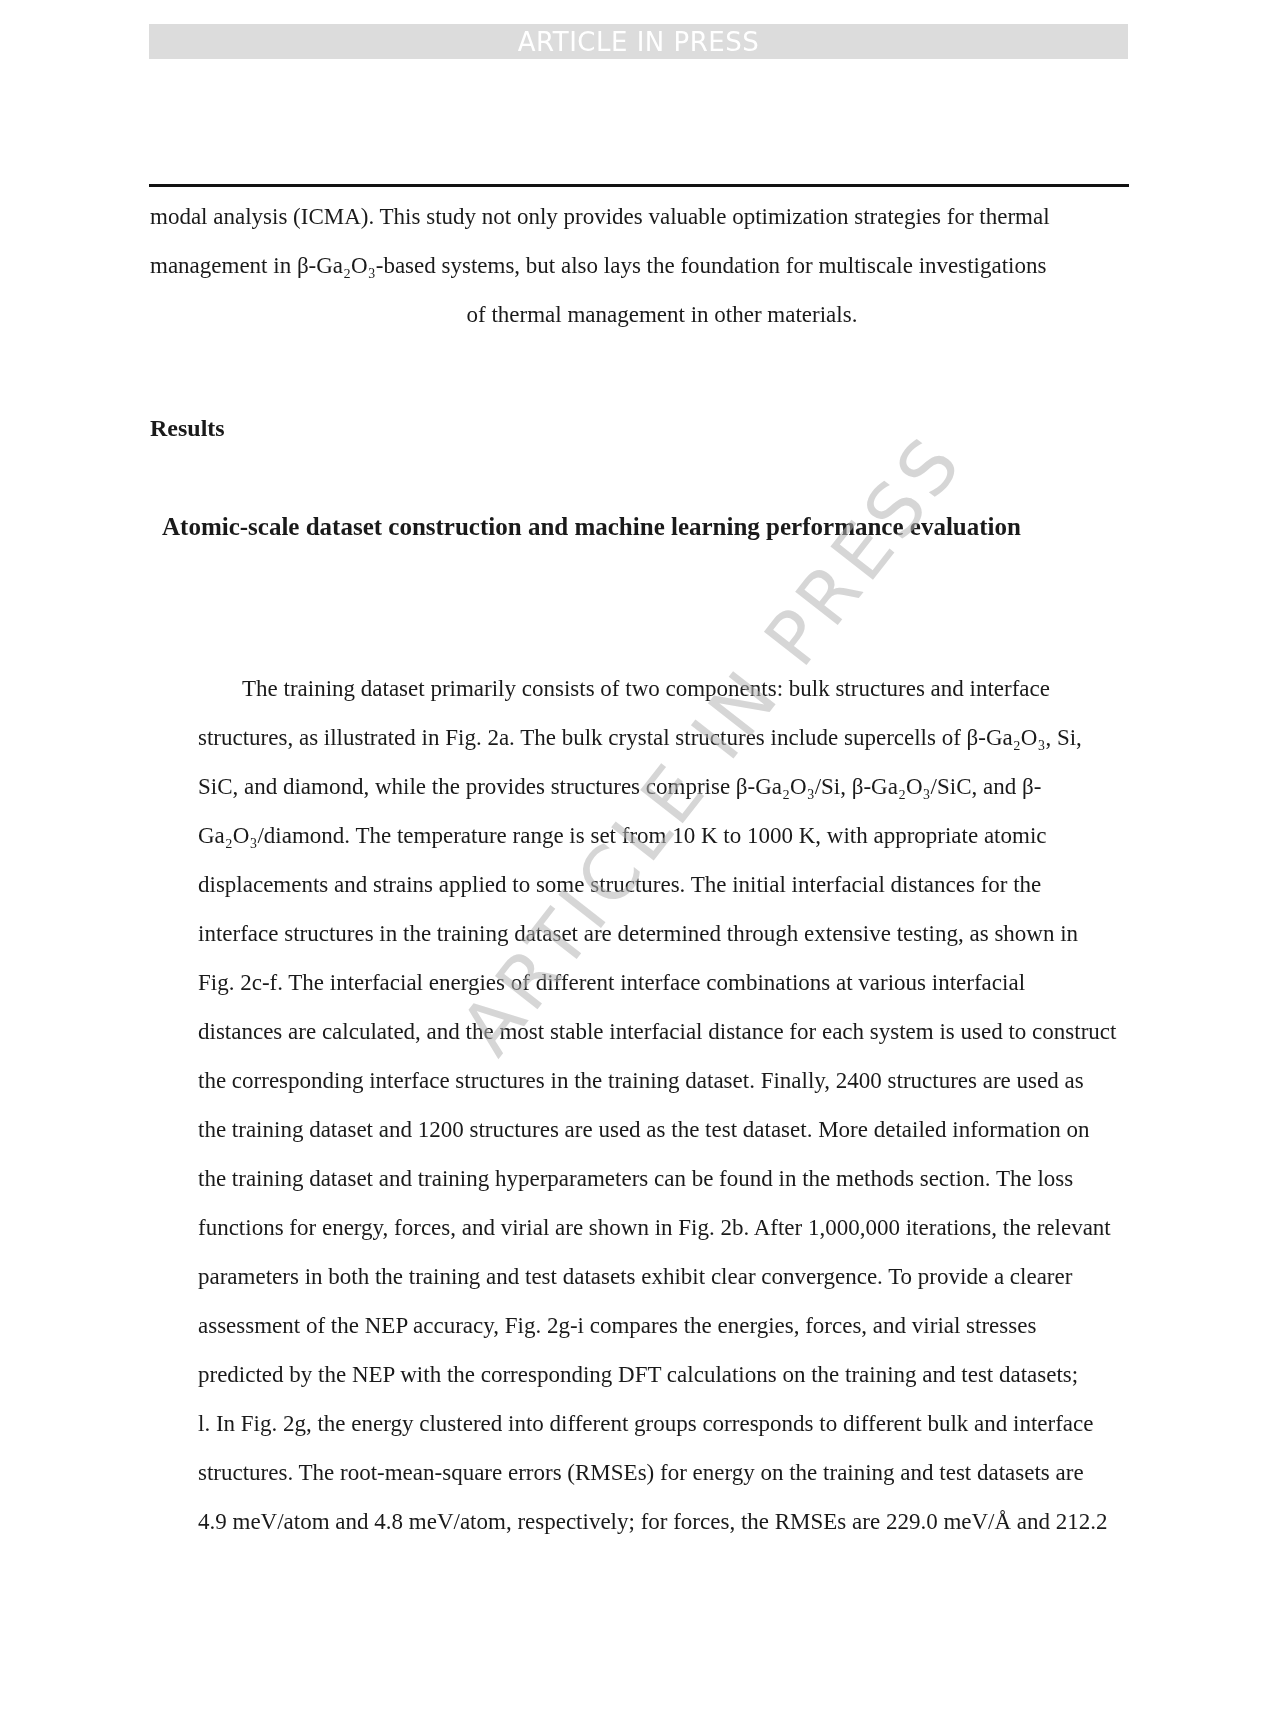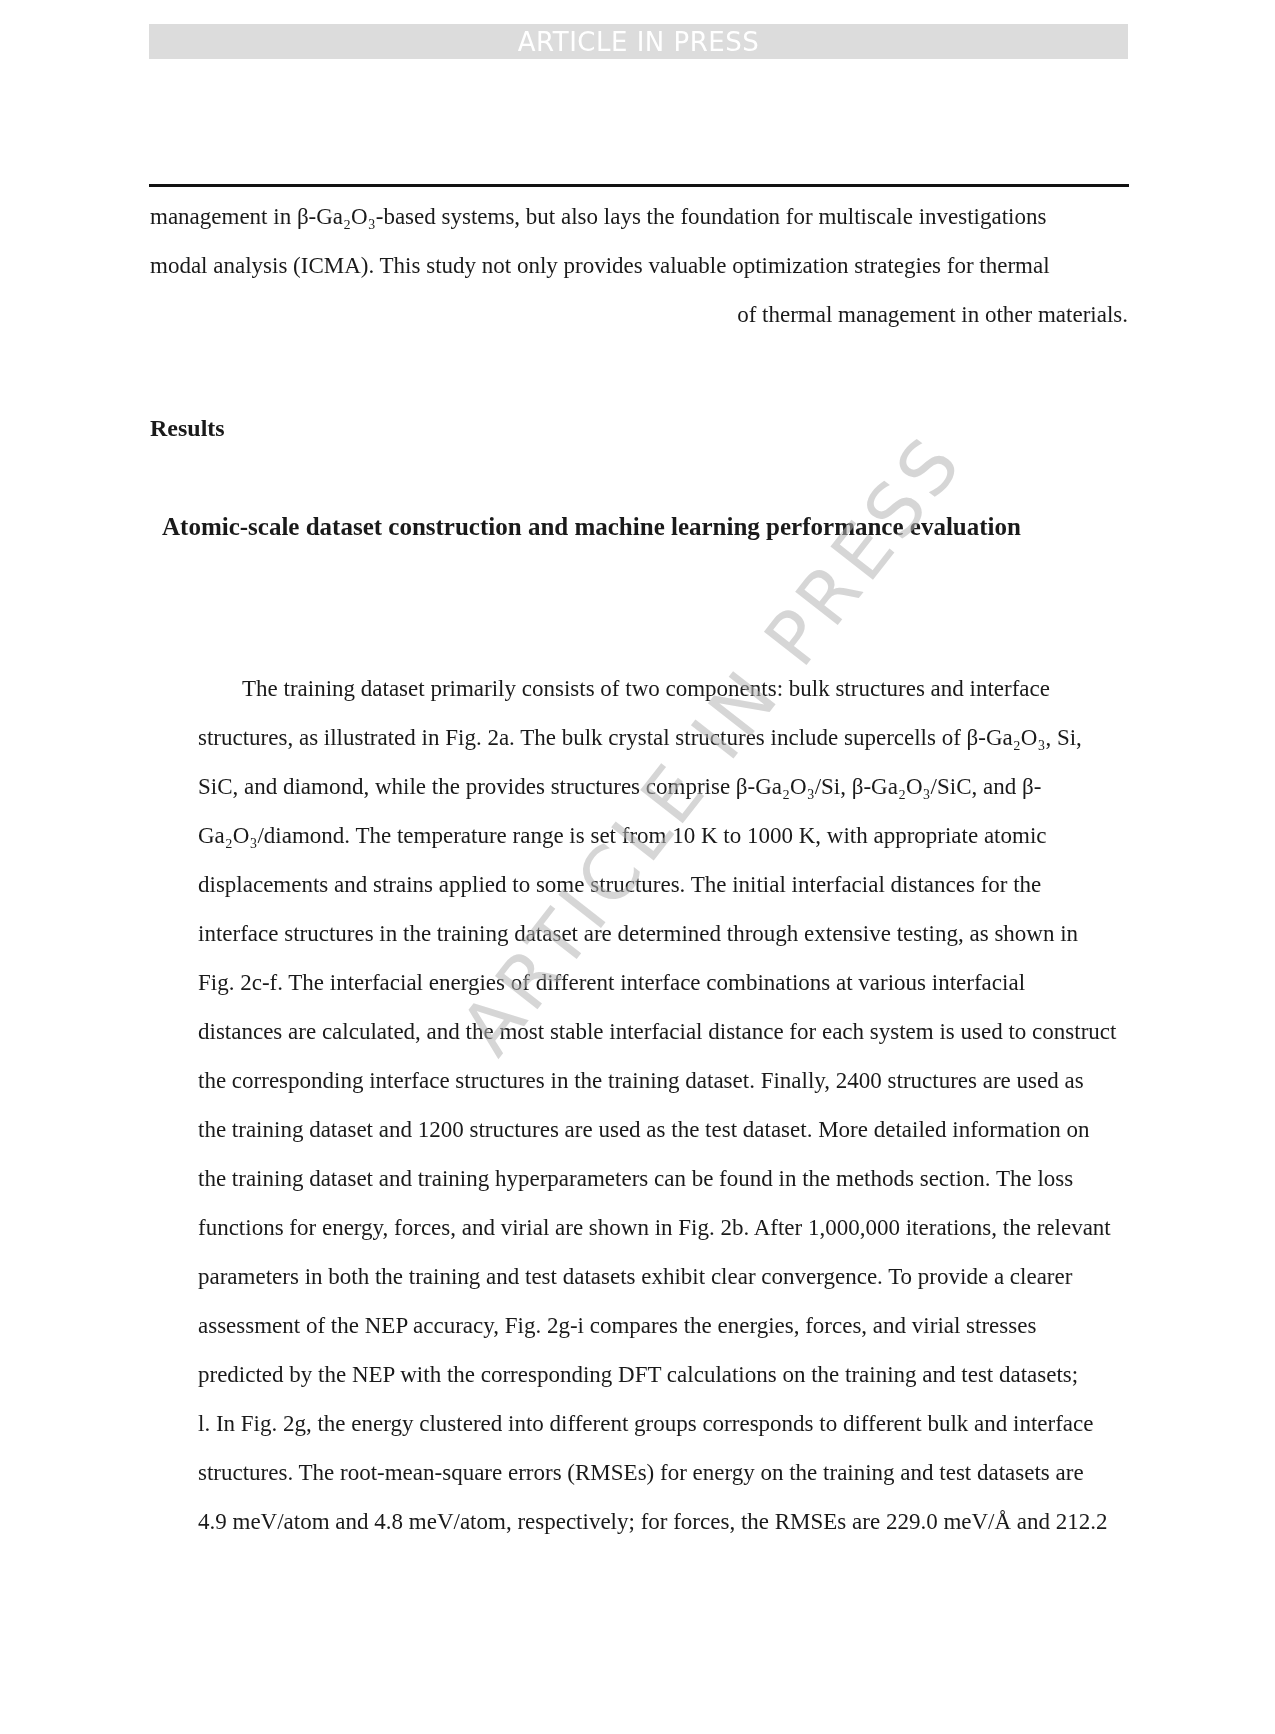--- a/index.html
+++ b/index.html
@@ -87,23 +87,23 @@
 
 <div class="banner">
   <span>ARTICLE IN PRESS</span>
 </div>
 
 <div class="rule"></div>
 
 <div class="content">
 
   <div style="position:absolute; left:0; top:0; width:978px;">
+    <p class="body">modal analysis (ICMA). This study not only provides valuable optimization strategies for thermal</p>
     <p class="body">management in β-Ga₂O₃-based systems, but also lays the foundation for multiscale investigations</p>
-    <p class="body">modal analysis (ICMA). This study not only provides valuable optimization strategies for thermal</p>
-    <p class="body" style="text-align:right;margin-left:46px;">of thermal management in other materials.</p>
+    <p class="body" style="text-align:center;margin-left:46px;">of thermal management in other materials.</p>
   </div>
 
   <h2 class="section" style="top:223px;">Results</h2>
 
   <h3 class="subsection" style="top:290px;">Atomic-scale dataset construction and machine learning performance evaluation</h3>
 
   <div style="position:absolute; left:0; top:472px; width:978px;margin-left:48px;">
     <p class="body indent">The training dataset primarily consists of two components: bulk structures and interface</p>
     <p class="body">structures, as illustrated in Fig. 2a. The bulk crystal structures include supercells of β-Ga₂O₃, Si,</p>
     <p class="body">SiC, and diamond, while the provides structures comprise β-Ga₂O₃/Si, β-Ga₂O₃/SiC, and β-</p>

